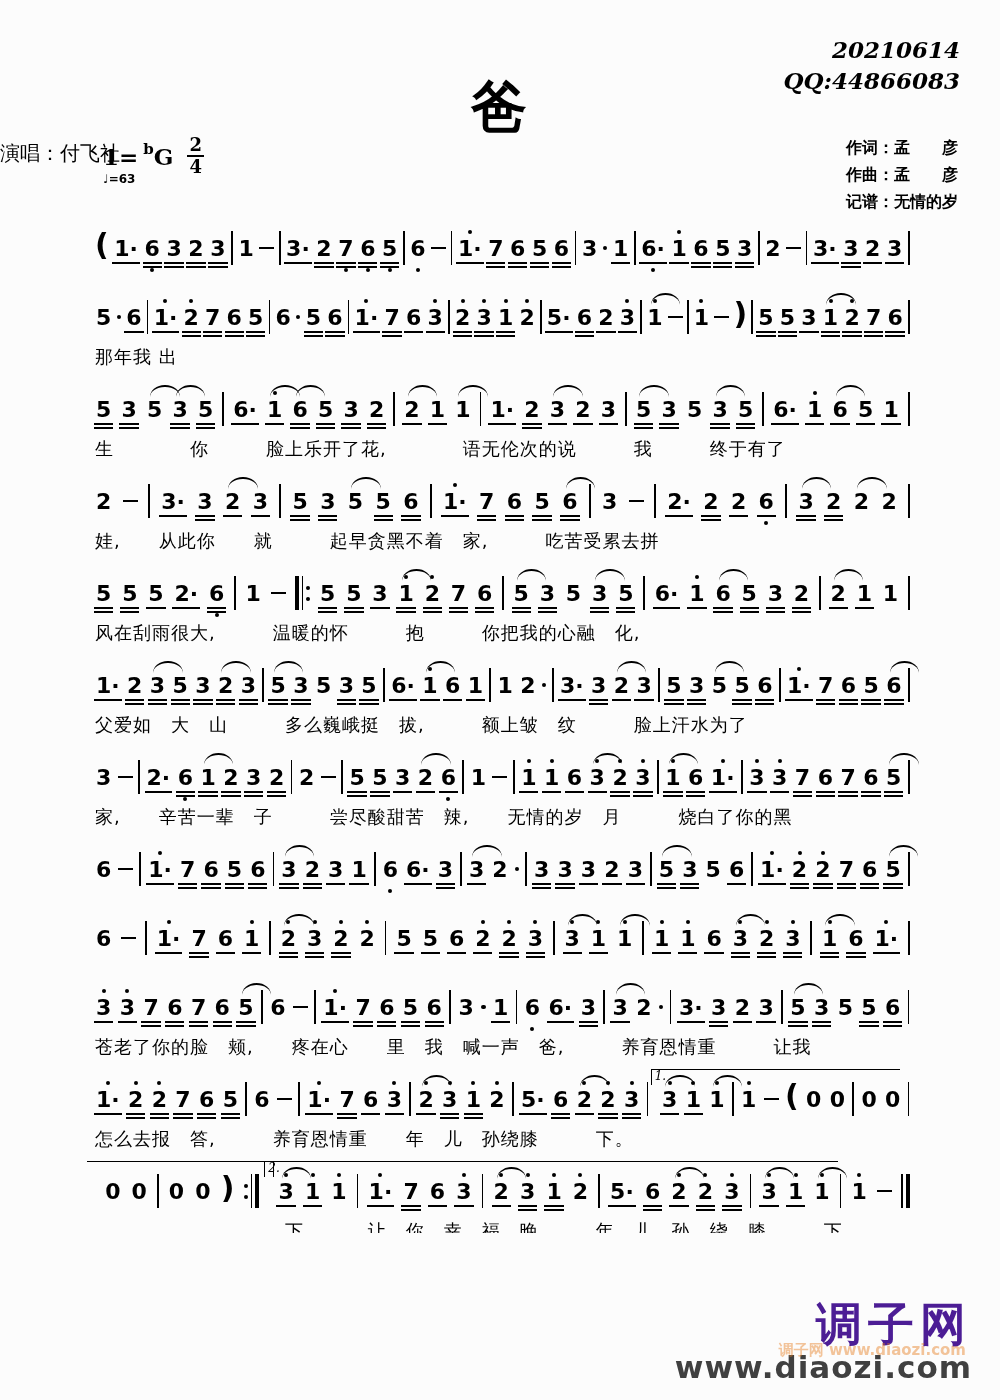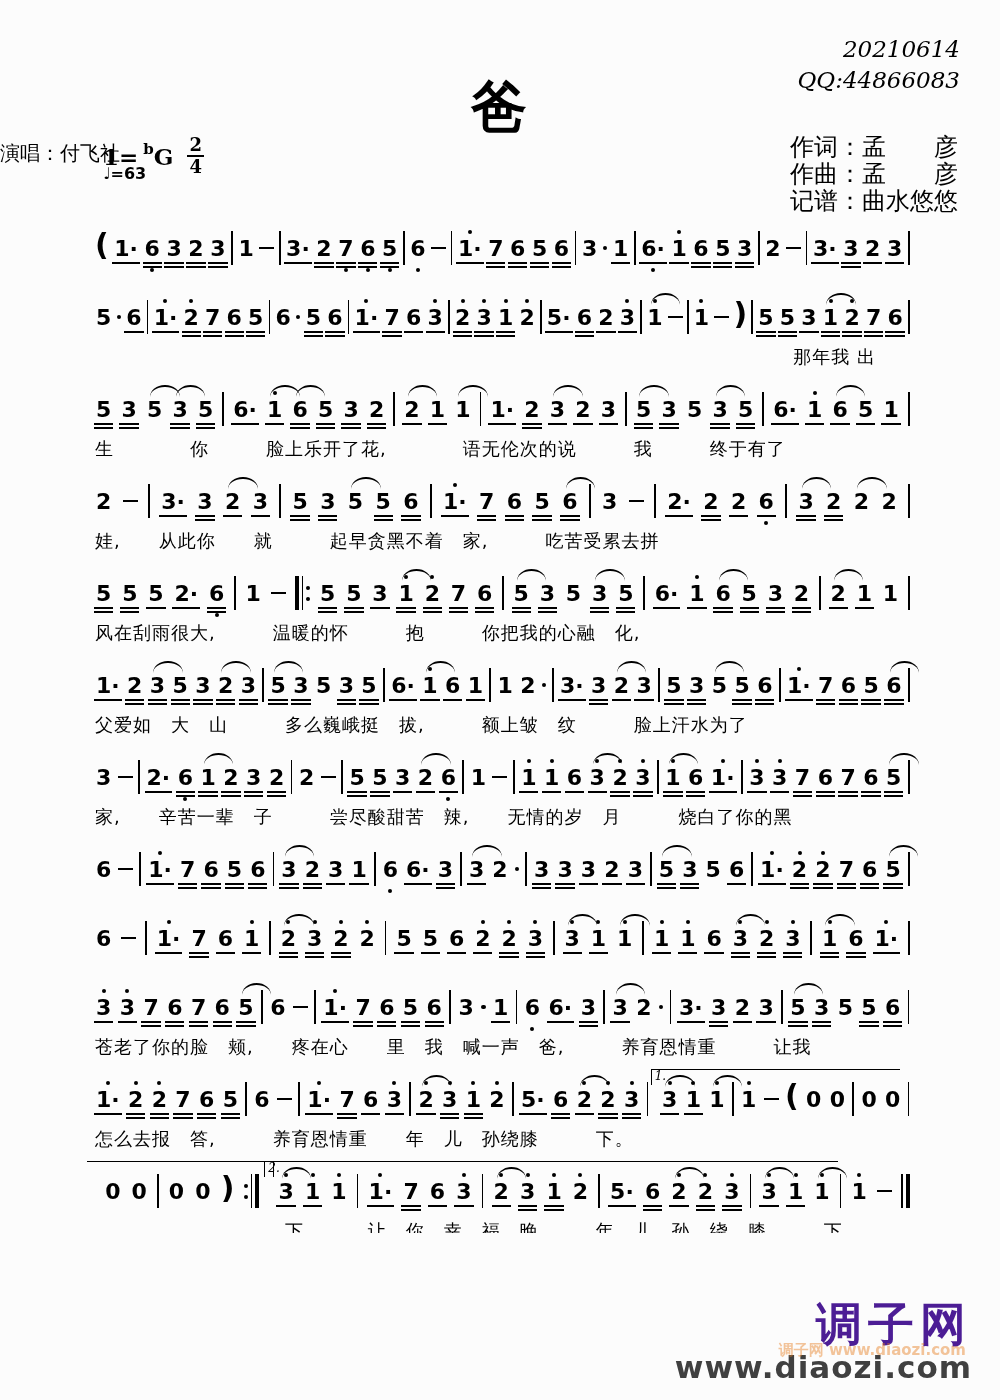--- a/index.html
+++ b/index.html
@@ -1,33 +1,33 @@
 <!DOCTYPE html>
 <html><head>
 <meta charset="utf-8">
 <style>
   html,body{margin:0;padding:0;background:#e8e8e8;}
   #sheet{position:relative;width:1000px;height:1400px;margin:0 auto;background:#fcfcfc;
          font-family:"DejaVu Sans",sans-serif;color:#000;overflow:hidden;}
   
   .meta{position:absolute;top:34px;right:40px;text-align:right;
-        font-family:"DejaVu Serif",serif;font-style:italic;font-weight:normal;
+        font-family:"DejaVu Serif",serif;font-style:italic;font-weight:bold;
         font-size:23px;line-height:31px;}
   .title{position:absolute;top:70px;left:0;right:0;text-align:center;
          font-size:56px;font-weight:bold;letter-spacing:2px;}
   .keysig{position:absolute;top:136px;left:103px;display:flex;align-items:center;
           font-family:"DejaVu Serif",serif;font-weight:bold;font-size:23px;}
   .keysig .flat{font-size:15px;vertical-align:super;position:relative;top:-7px;margin-left:5px;}
   .frac{display:inline-flex;flex-direction:column;align-items:center;line-height:1;
         font-size:18px;margin-left:14px;}
   .frac .den{border-top:2px solid #000;padding:1px 2px 0;}
   .frac .num{padding:0 2px 1px;}
-  .tempo{position:absolute;top:164px;left:103px;font-size:16px;font-weight:bold;}
+  .tempo{position:absolute;top:172px;left:103px;font-size:12px;font-weight:bold;}
   .performer{position:absolute;top:140px;left:0;right:0;text-align:left;font-size:20px;}
-  .credits{position:absolute;top:134px;right:42px;font-size:24px;line-height:27px;}
+  .credits{position:absolute;top:134px;right:42px;font-size:16px;line-height:27px;font-weight:bold;}
   
   #score{position:absolute;top:220px;left:95px;width:815px;}
   .system{margin-bottom:13px;}
   .notes-row{display:flex;align-items:center;justify-content:space-between;height:56px;}
   .note{position:relative;text-align:center;padding:15px 1px 14px;}
   .note .d{display:block;font-size:22px;font-weight:bold;line-height:22px;}
   .od{position:absolute;left:50%;margin-left:-2px;width:4px;height:4px;
       background:#000;border-radius:50%;}
   .od.up{top:7px;} .od.dn{bottom:2px;}
   .ul{position:absolute;left:-1px;right:-1px;height:1.7px;background:#000;}
@@ -80,21 +80,21 @@
     </span>
   </div>
 
   <div class="tempo">♩=63</div>
 
   <div class="performer">演唱：付飞社</div>
 
   <div class="credits">
     <div>作词：孟　　彦</div>
     <div>作曲：孟　　彦</div>
-    <div>记谱：曲水悠悠</div>
+    <div>记谱：无情的岁</div>
   </div>
 
   <div id="score">
       <div class="system">
         <div class="notes-row">
           <span class="paren">(</span>
           <span class="note">
             <span class="d">1·</span>
             <i class="ul u1"></i>
           </span>
@@ -406,21 +406,21 @@
             <i class="ul u1"></i>
             <i class="ul u2"></i>
           </span>
           <span class="note">
             <span class="d">6</span>
             <i class="ul u1"></i>
             <i class="ul u2"></i>
           </span>
           <span class="bar"></span>
         </div>
-        <div class="lyrics-row" style="text-align: right; padding-right: 34px;">那年我 出</div>
+        <div class="lyrics-row" style="padding-right: 34px;">那年我 出</div>
       </div>
       <div class="system">
         <div class="notes-row">
           <span class="note">
             <span class="d">5</span>
             <i class="ul u1"></i>
             <i class="ul u2"></i>
           </span>
           <span class="note">
             <span class="d">3</span>

